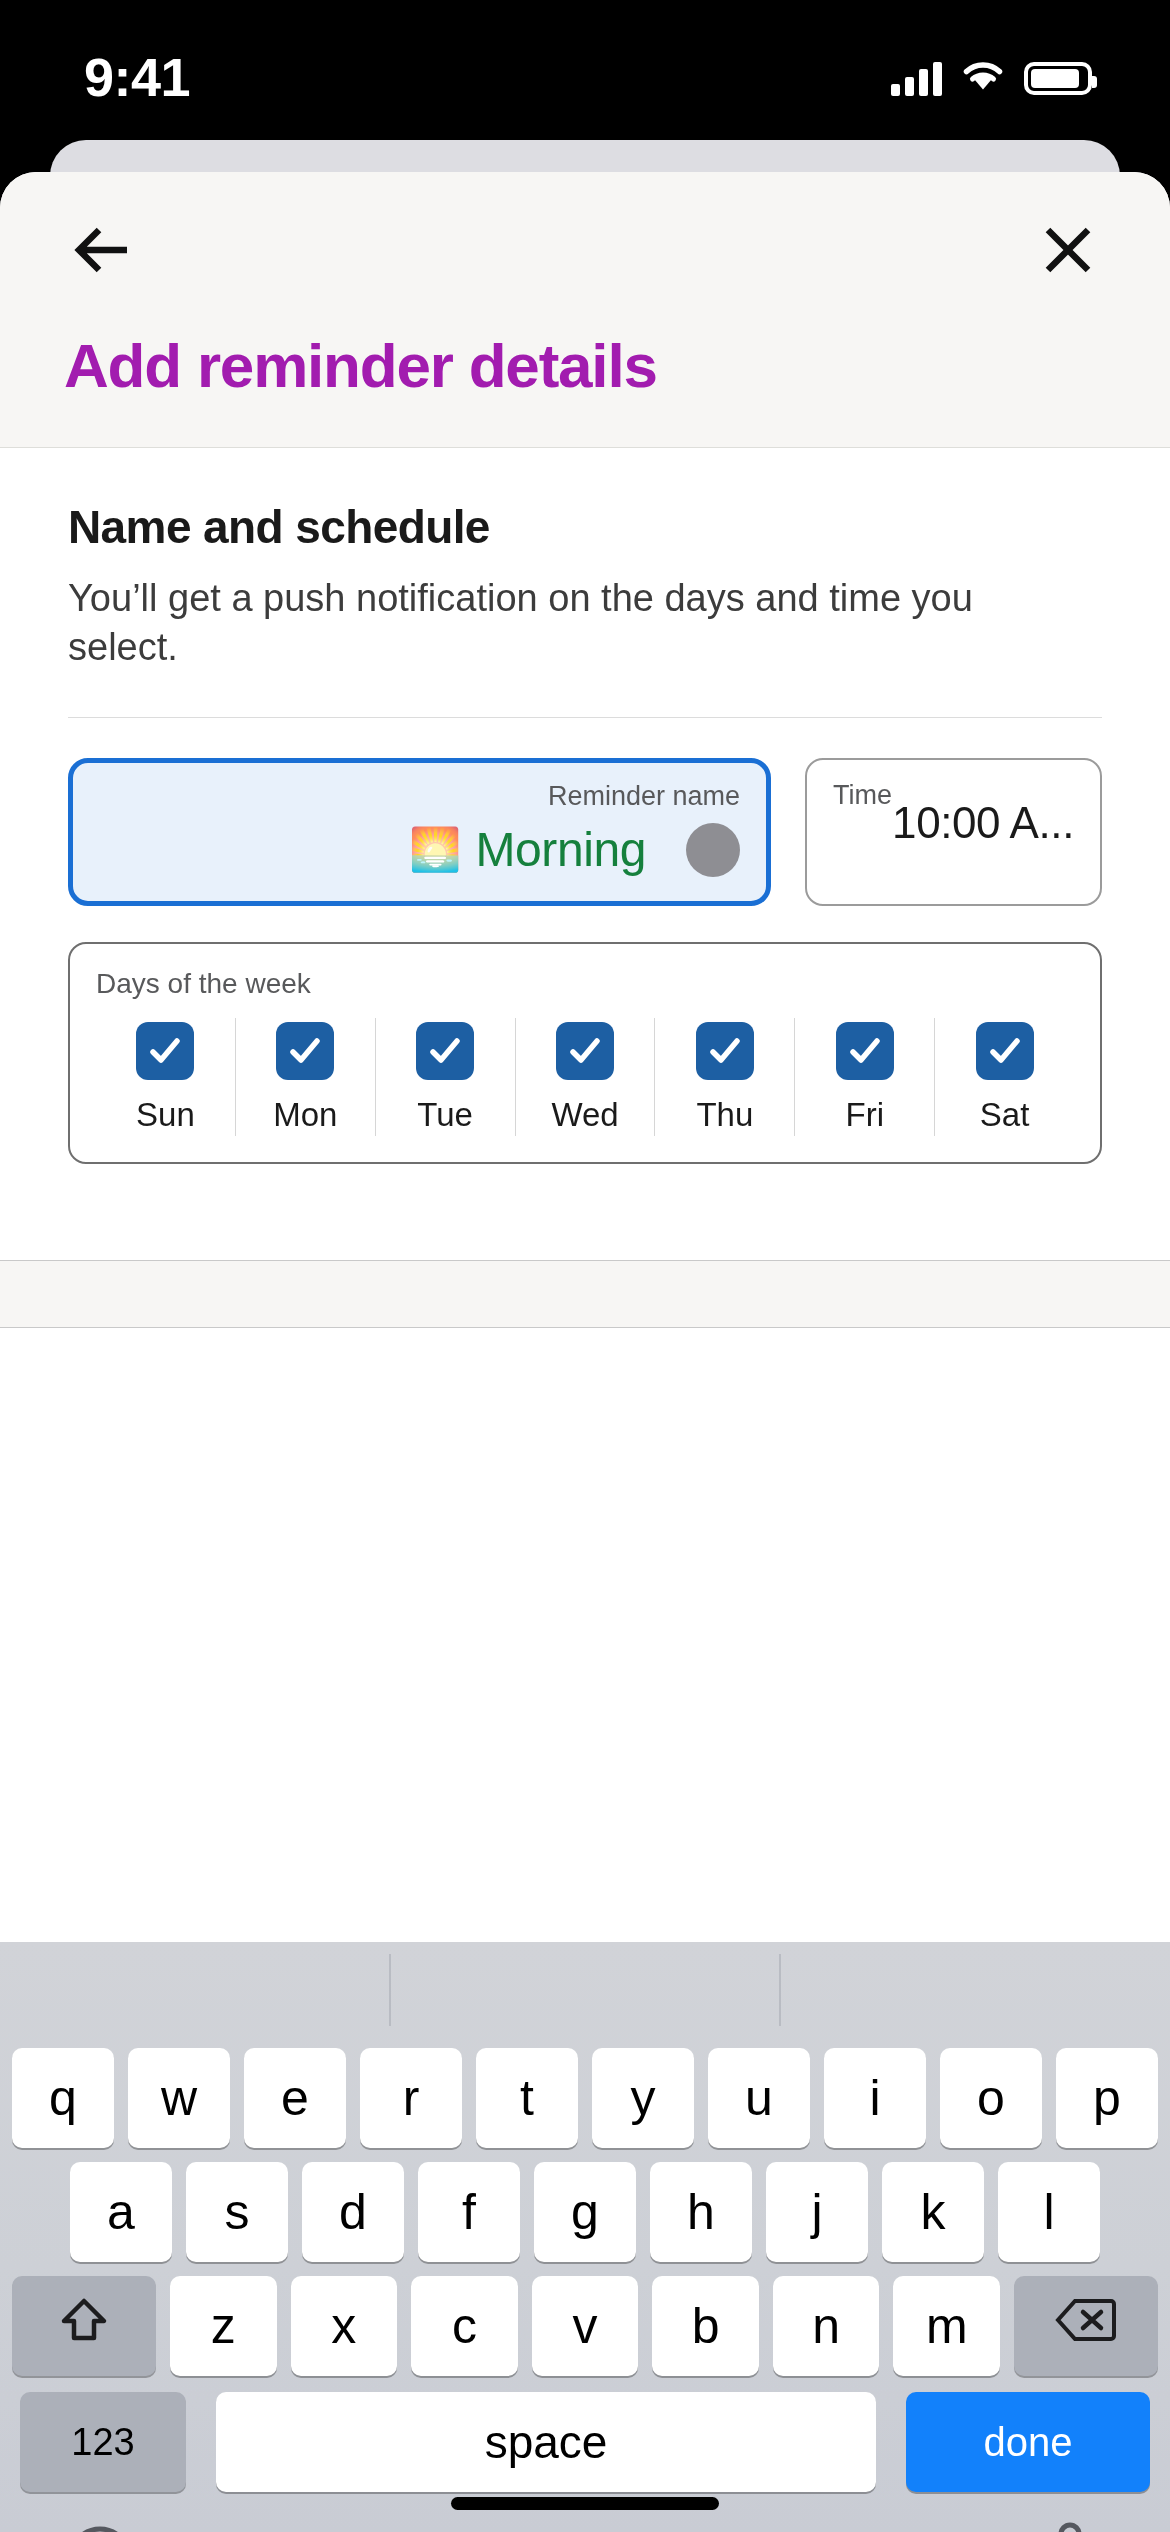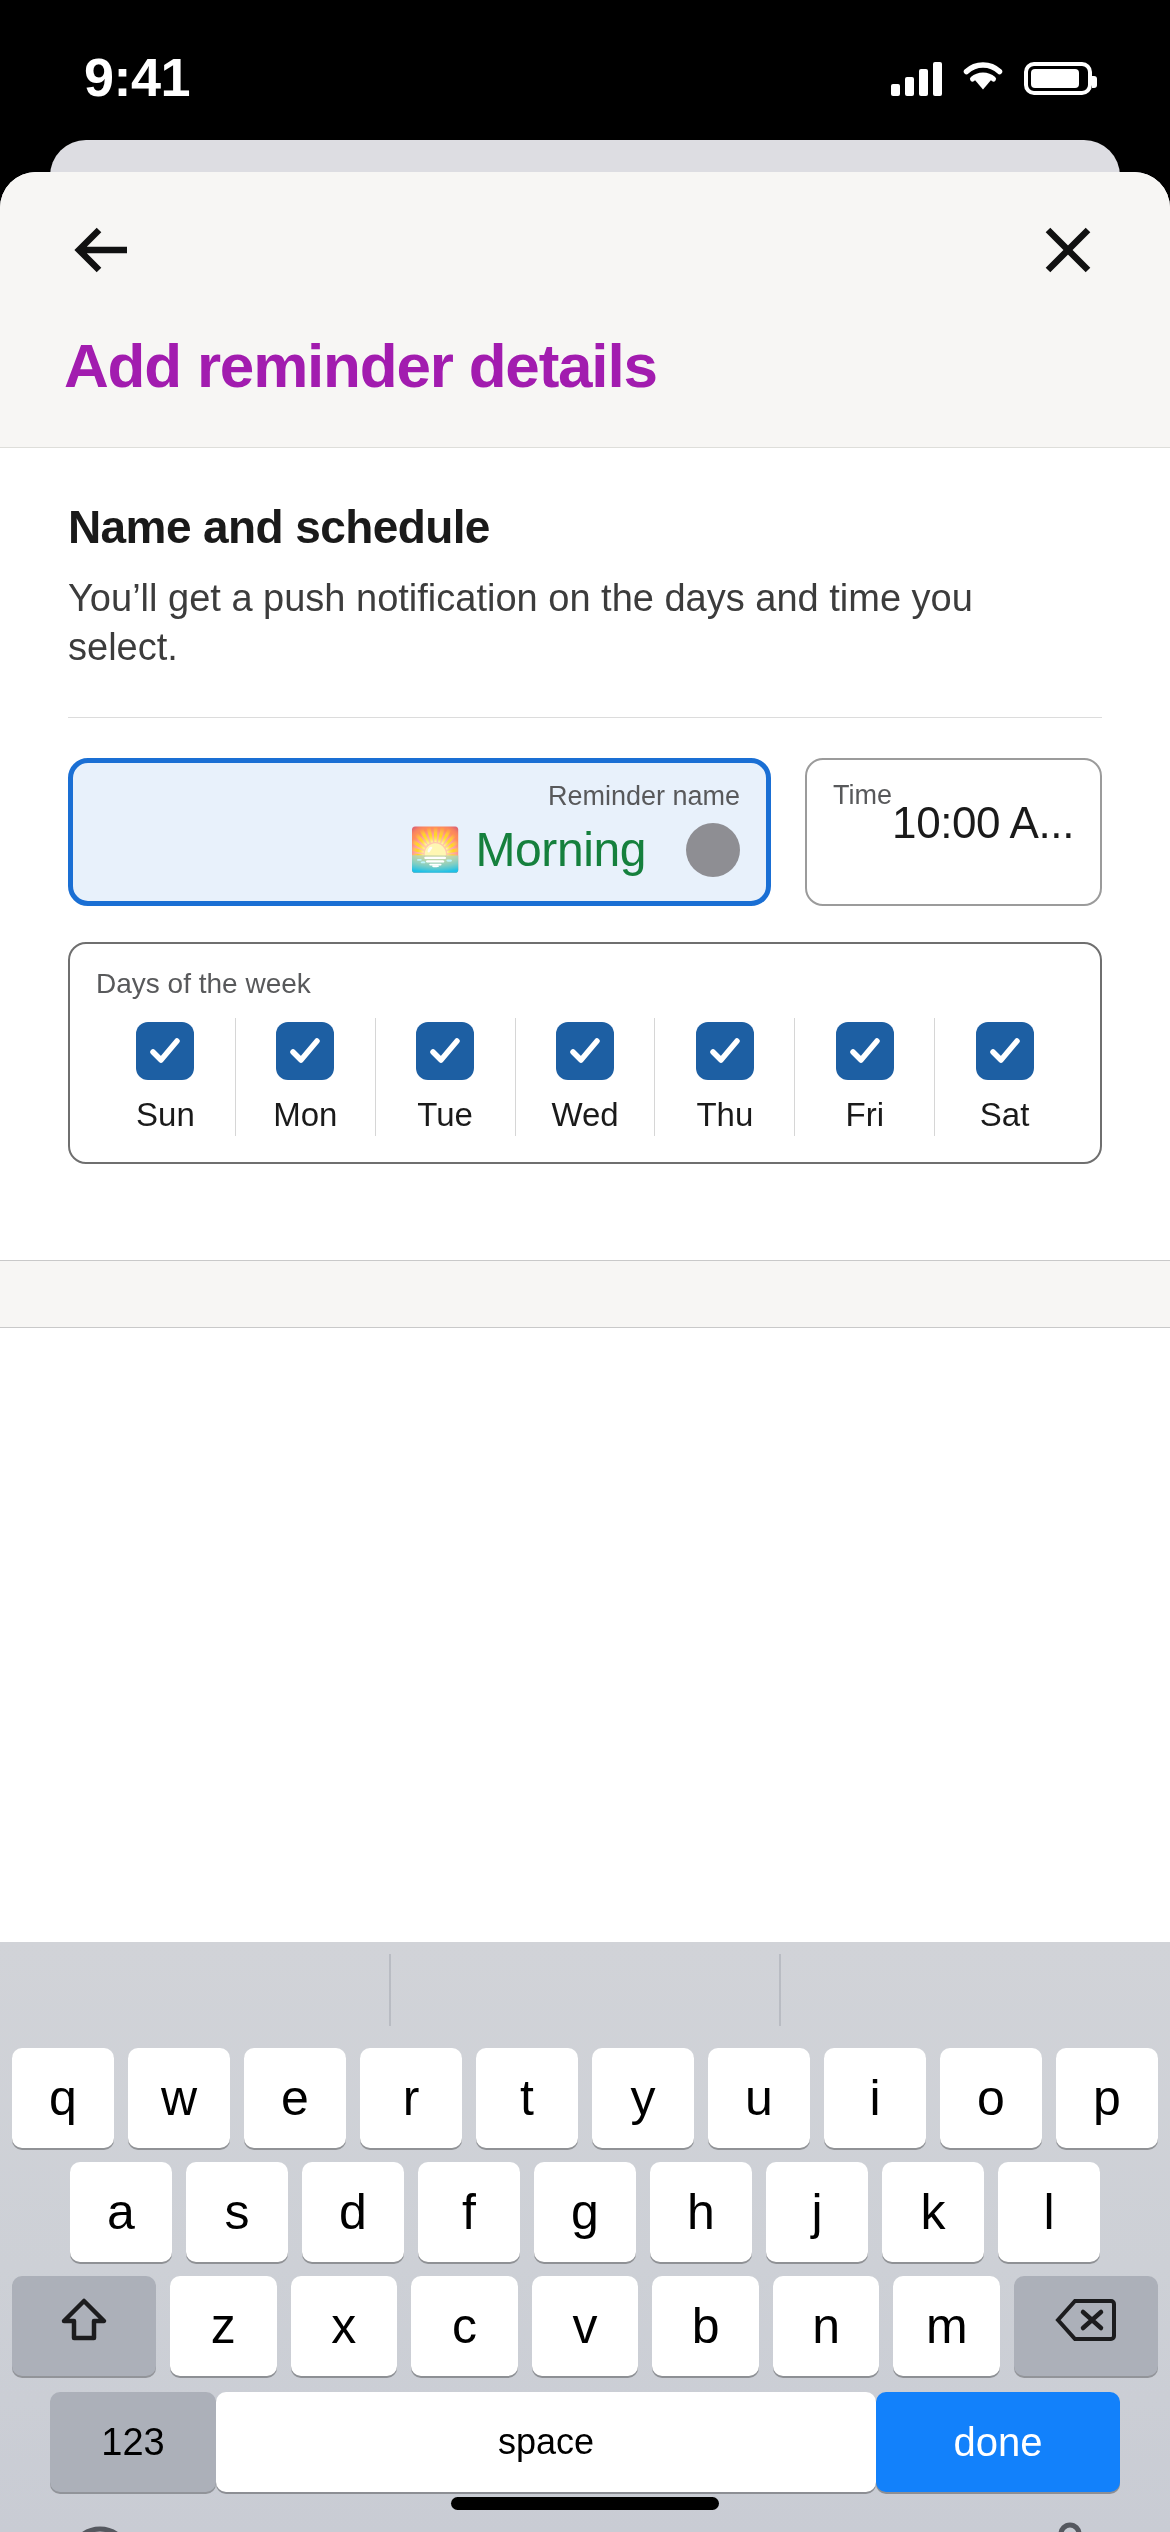--- a/index.html
+++ b/index.html
@@ -145,33 +145,33 @@
   .predict .sep {
     position: absolute; top: 12px; width: 2px; height: 72px; background: #b9bcc3;
   }
   .predict .sep.s1 { left: 389px; }
   .predict .sep.s2 { left: 779px; }
 
   .krow { display: flex; justify-content: center; align-items: center; }
   .krow.r1 { gap: 14px; padding: 0 12px; height: 104px; }
   .krow.r2 { gap: 14px; padding: 0 70px; height: 104px; margin-top: 10px; }
   .krow.r3 { gap: 14px; padding: 0 12px; height: 104px; margin-top: 10px; }
-  .krow.r4 { gap: 0; padding: 0 12px; height: 104px; margin-top: 12px; }
+  .krow.r4 { gap: 30px; padding: 0 12px; height: 104px; margin-top: 12px; }
 
   .key {
     background: #ffffff; border-radius: 10px;
     box-shadow: 0 2px 0 rgba(0,0,0,0.30);
     display: flex; align-items: center; justify-content: center;
     font-size: 50px; color: #000; height: 100px; flex: 1 1 0;
     user-select: none;
   }
   .key.dark { background: #acb0b9; box-shadow: 0 2px 0 rgba(0,0,0,0.28); }
   .key.wide { flex: 0 0 144px; }
   .key.num { flex: 0 0 166px; font-size: 38px; }
-  .key.space { flex: 0 0 660px; font-size: 36px; }
+  .key.space { flex: 0 0 660px; font-size: 46px; }
   .key.done { flex: 0 0 244px; background: #1281fb; color: #fff; font-size: 40px; }
 
   .kbd-bottom {
     height: 150px; display: flex; align-items: flex-start;
     justify-content: space-between; padding: 26px 62px 0 62px;
   }
   .home-indicator {
     position: absolute; bottom: 22px; left: 50%; transform: translateX(-50%);
     width: 268px; height: 13px; background: #000; border-radius: 8px;
   }

